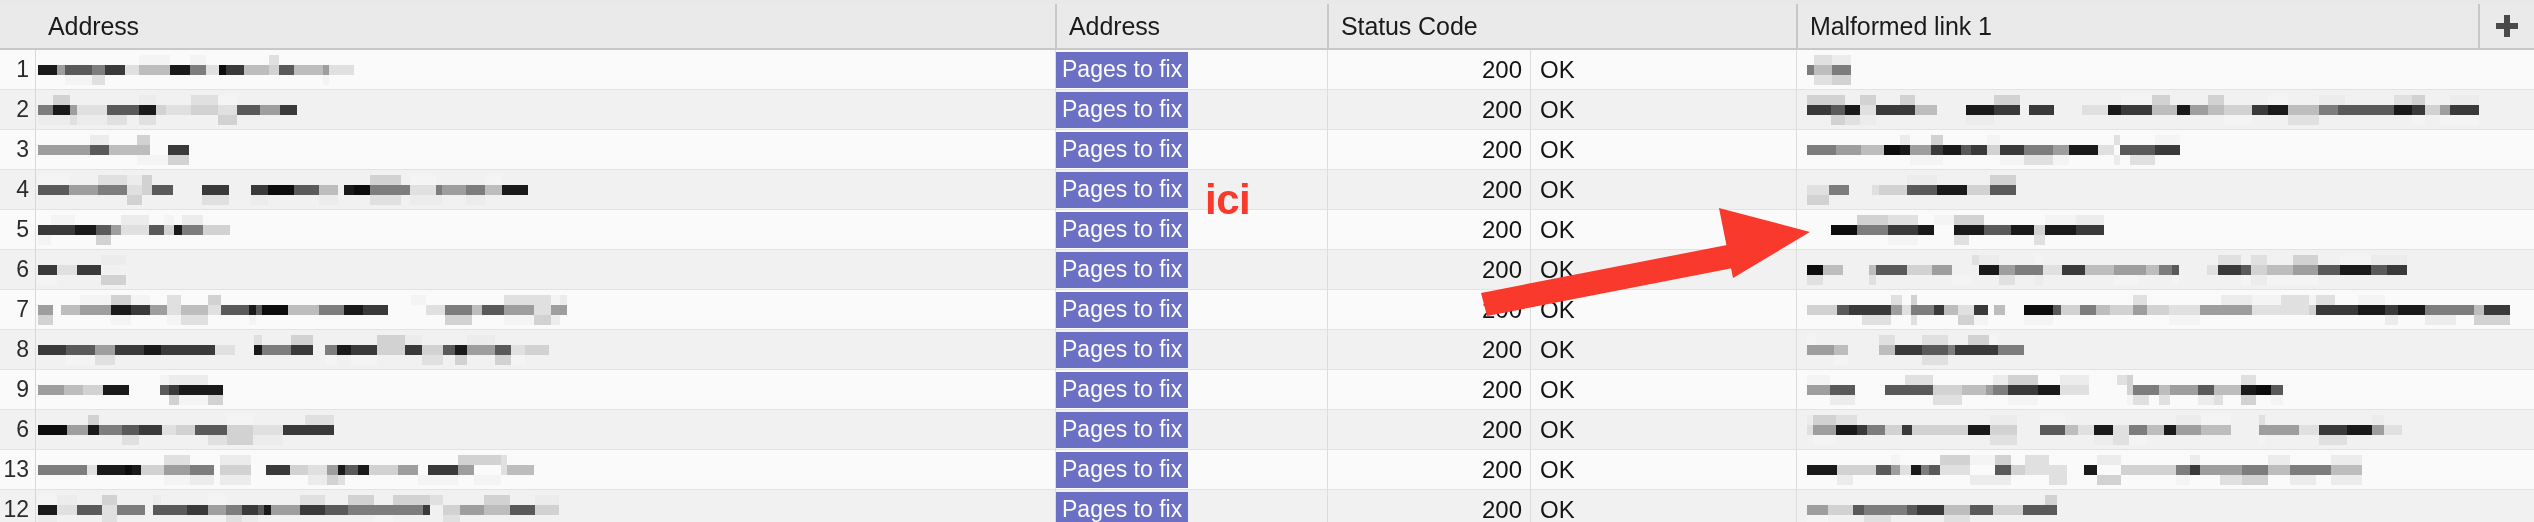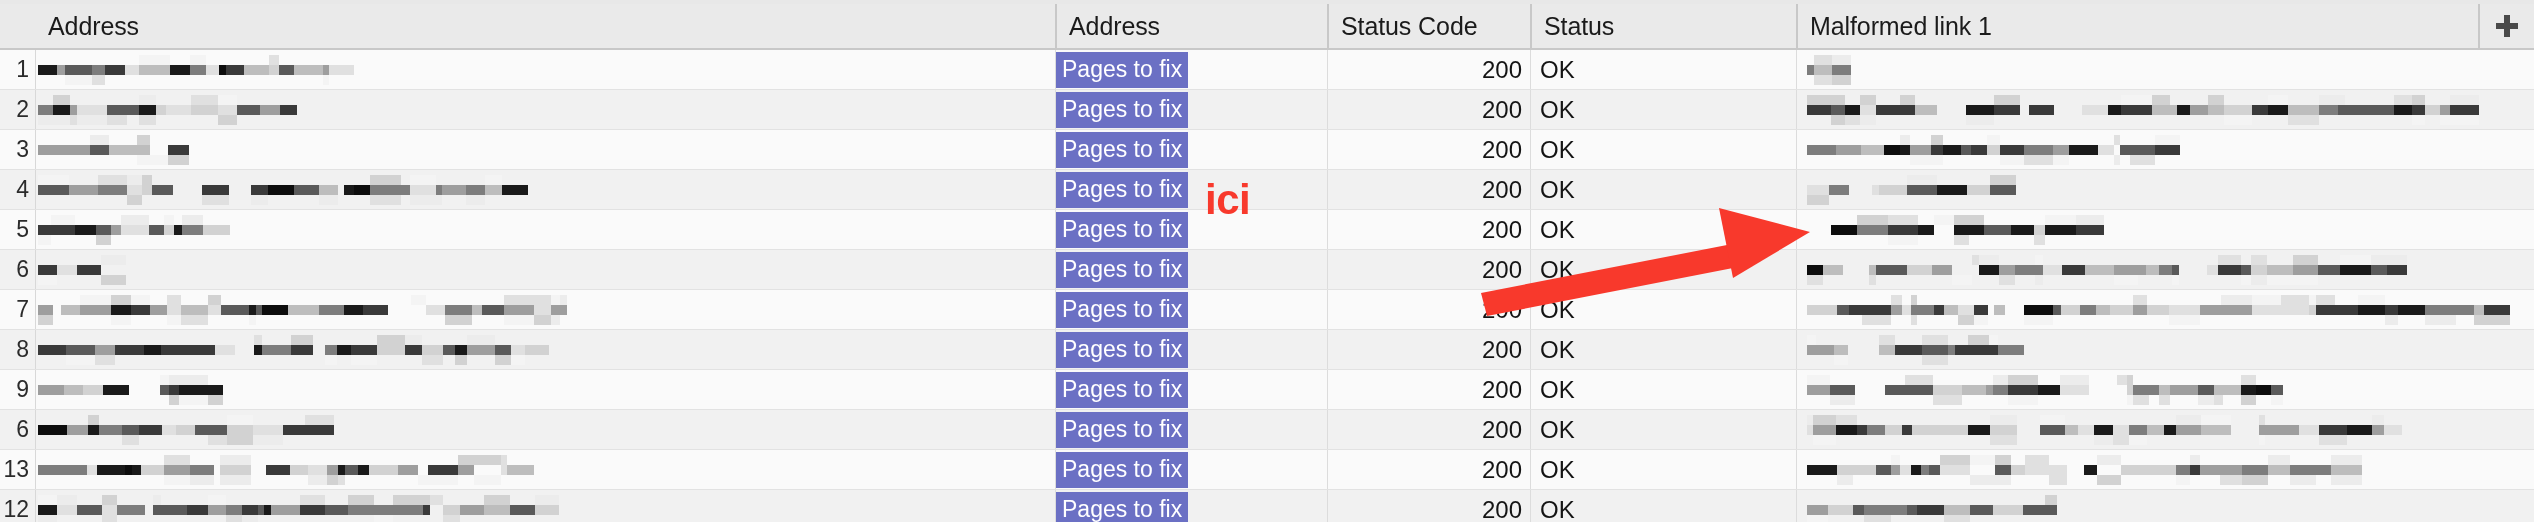--- a/index.html
+++ b/index.html
@@ -172,23 +172,20 @@
     </div>
 
     <div class="hdr-cell" style="left:1055px;width:272px;">
       <span>Address</span>
     </div>
 
     <div class="hdr-cell" style="left:1327px;width:211px;">
       <span>Status Code</span>
     </div>
 
-    <div class="hdr-cell" style="left:1530px;width:266px;">
-      <span>Status</span>
-    </div>
 
     <div class="hdr-cell" style="left:1796px;width:682px;">
       <span>Malformed link 1</span>
     </div>
 
     <div class="hdr-plus">
       <svg width="26" height="26" viewBox="0 0 26 26">
         <path d="M10 2 h6 v8 h8 v6 h-8 v8 h-6 v-8 h-8 v-6 h8 z" fill="#4a4a4a"></path>
       </svg>
     </div>

